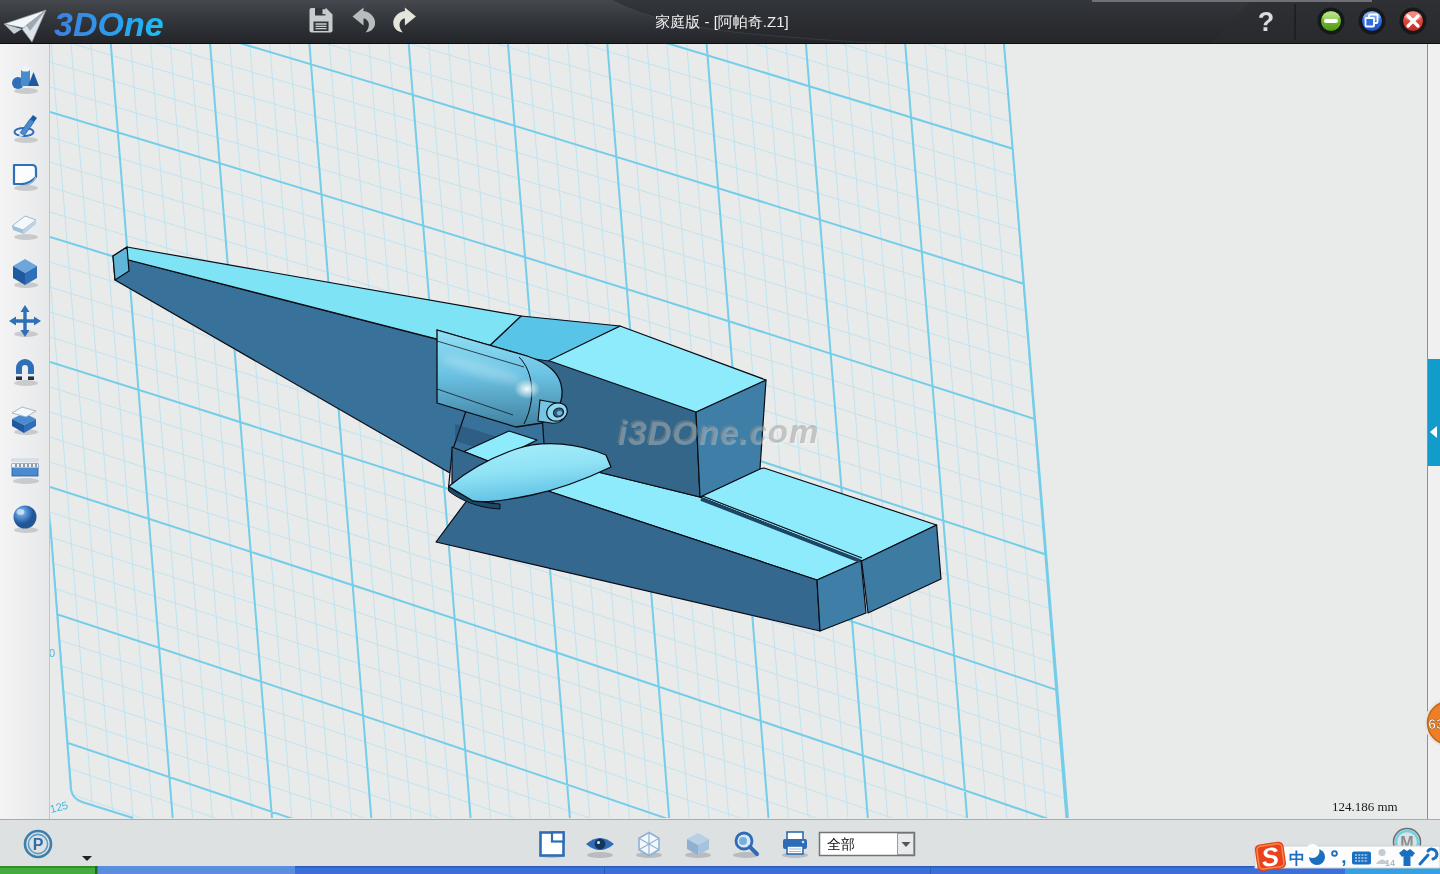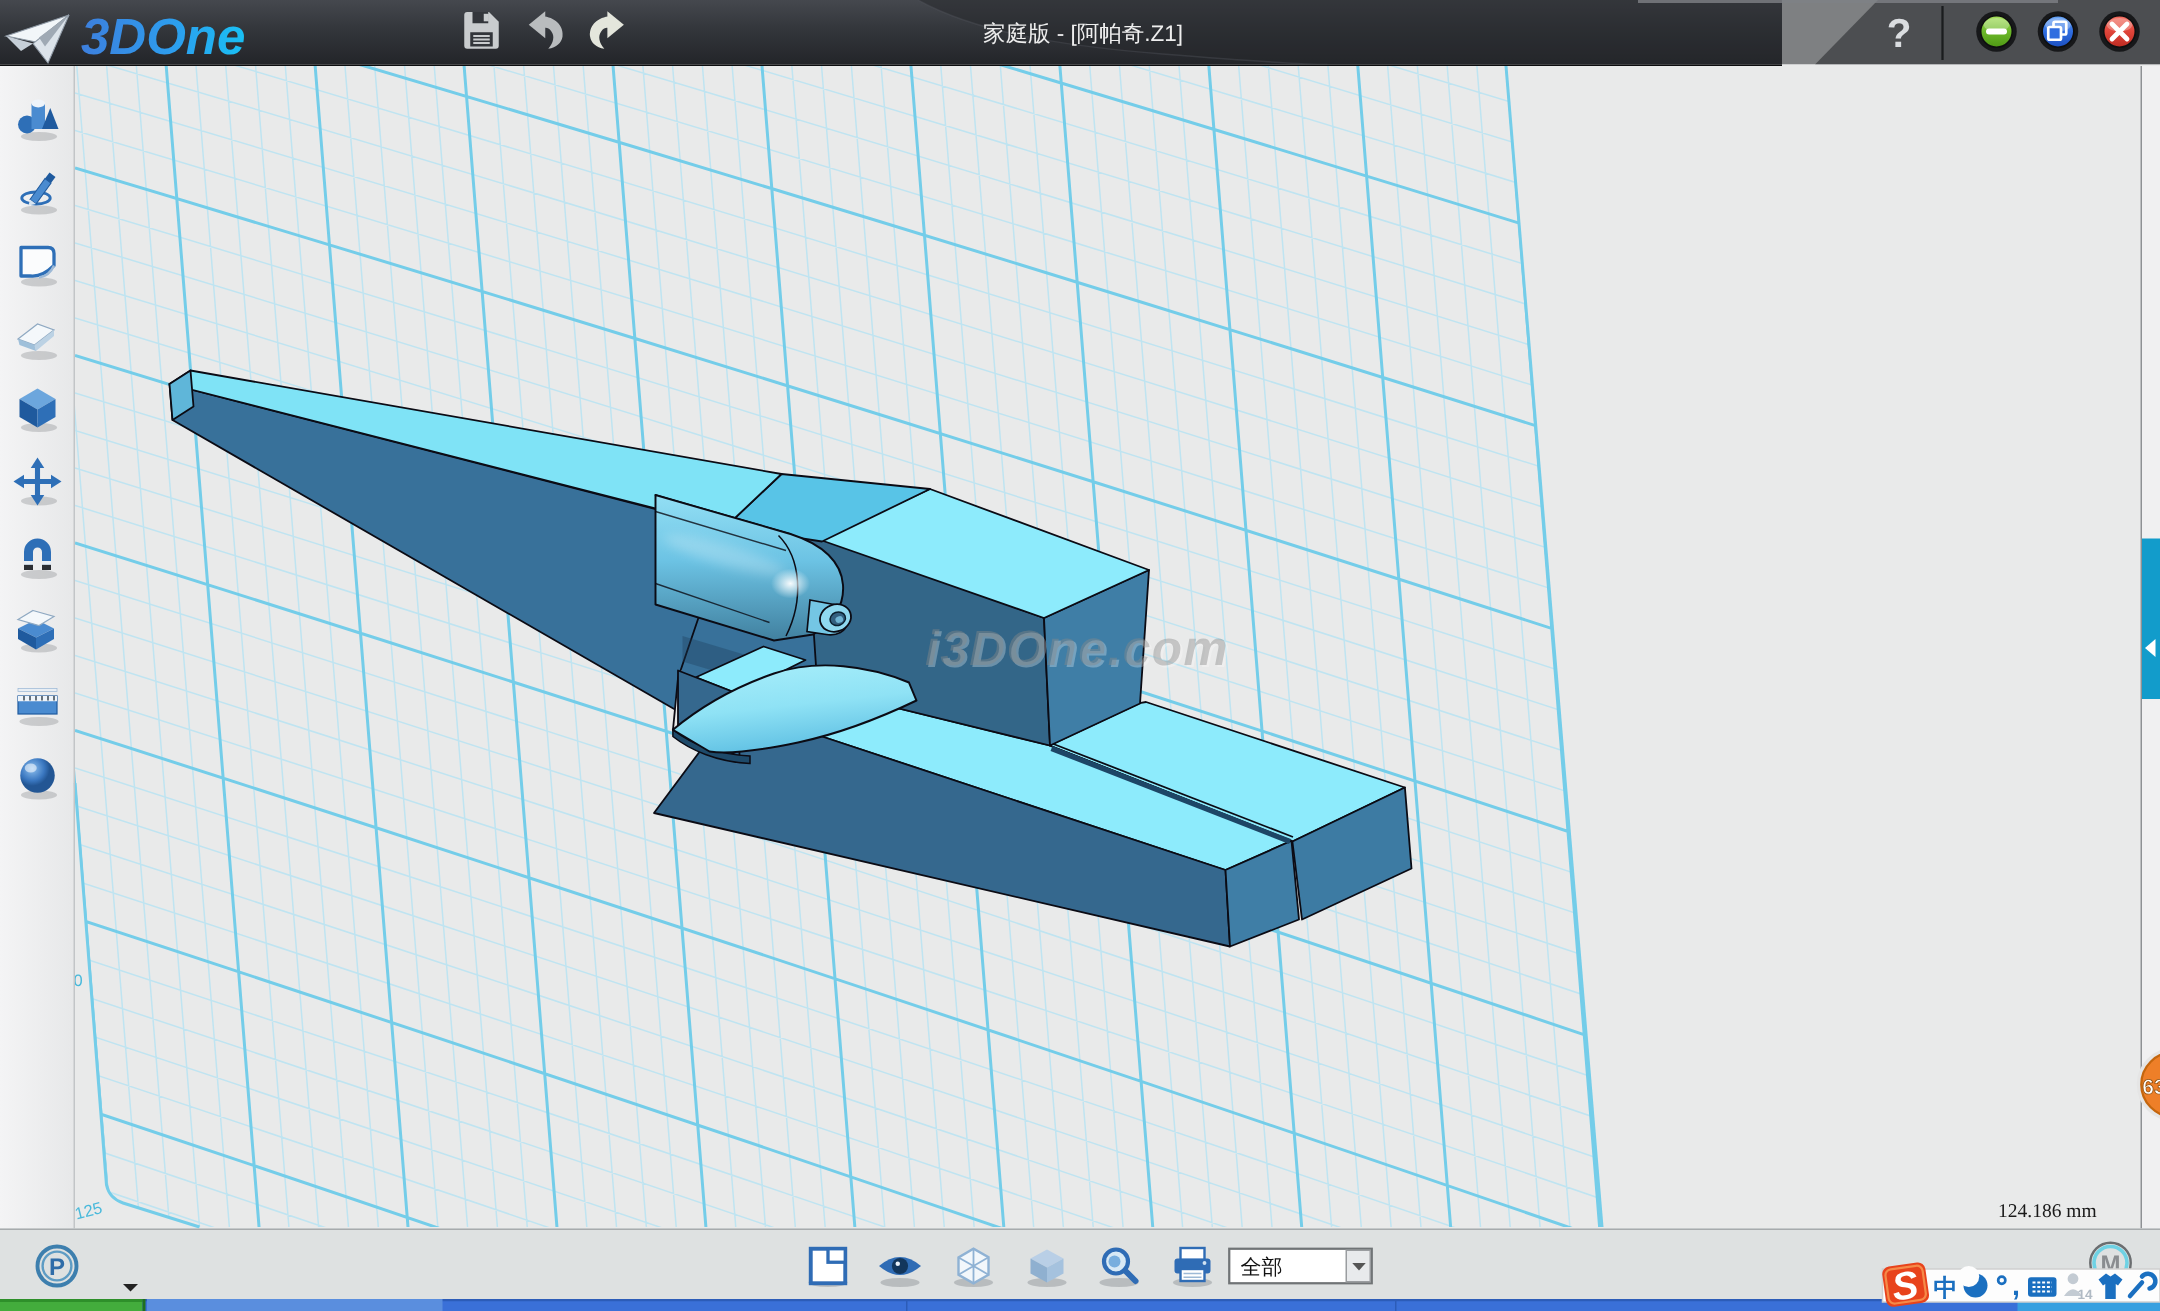--- a/index.html
+++ b/index.html
@@ -1,14 +1,14 @@
 <!DOCTYPE html>
 <html><head><meta charset="utf-8"><style>
 html,body{margin:0;padding:0;width:1440px;height:874px;overflow:hidden;background:#e9eaea;font-family:"Liberation Sans",sans-serif;}
-#titlebar{position:absolute;left:0;top:0;width:1188px;height:43px;background:linear-gradient(#45484e,#33363b 45%,#232529);border-bottom:1px solid #0c0d0f;}
+#titlebar{position:absolute;left:0;top:0;width:1440px;height:43px;background:linear-gradient(#45484e,#33363b 45%,#232529);border-bottom:1px solid #0c0d0f;}
 #toolbar{position:absolute;left:0;top:44px;width:49px;height:775px;background:linear-gradient(90deg,#f4f4f5,#e7e8e9);border-right:1px solid #c2c5c7;}
 #canvas{position:absolute;left:0px;top:0px;width:1440px;height:874px;background:#e9eaea;}
 #gutter{position:absolute;left:1427px;top:44px;width:13px;height:775px;background:#f0f0f1;border-left:1px solid #8e9194;}
 #bottombar{position:absolute;left:0;top:819px;width:1440px;height:47px;background:#dee1e1;border-top:1px solid #a7abad;}
 #taskbar{position:absolute;left:0;top:866px;width:1440px;height:8px;background:#3a70d8;}
 .abs{position:absolute;}
 </style></head><body>
 <div id="canvas">
     <svg width="1440" height="874" viewBox="0 0 1440 874" style="position:absolute;left:0;top:0">
 <defs>

